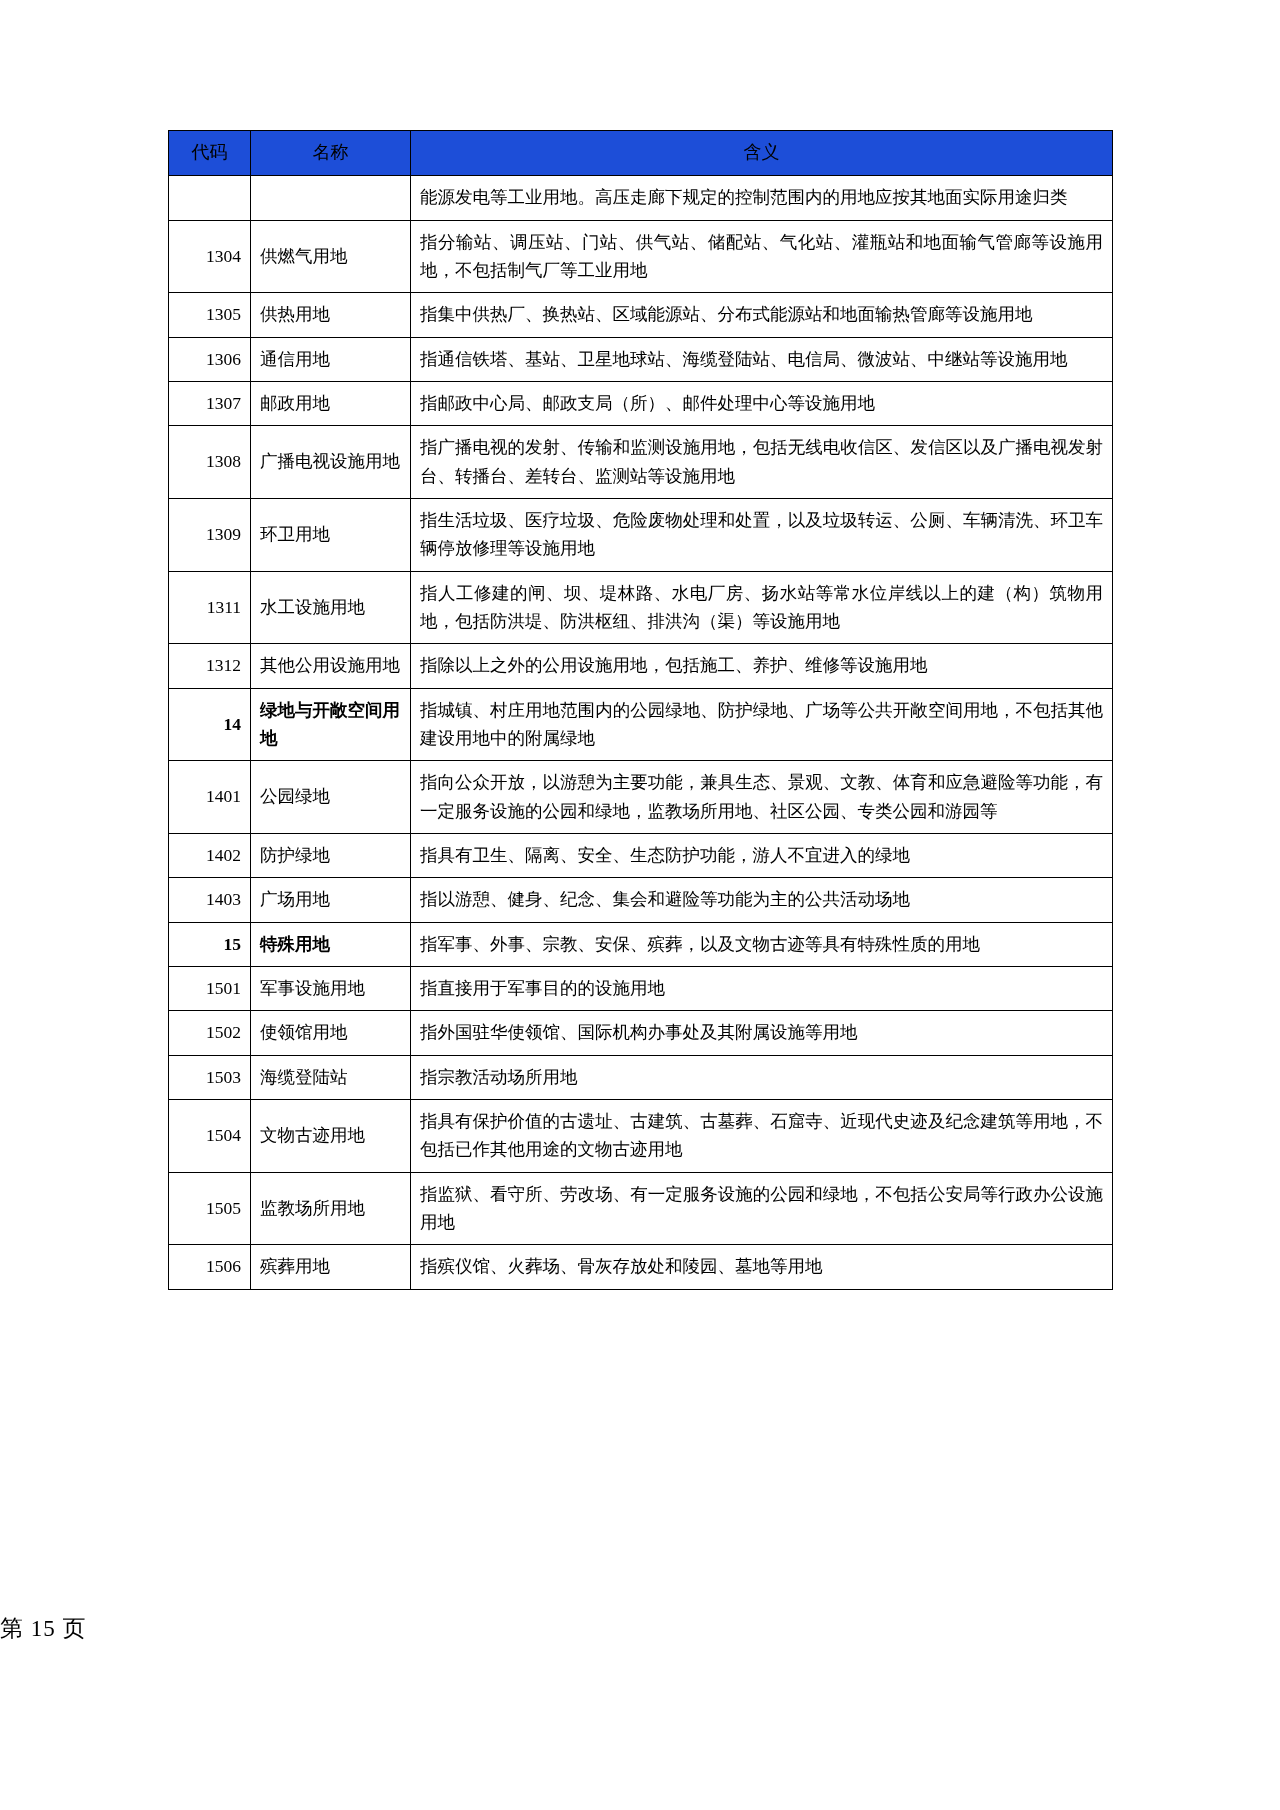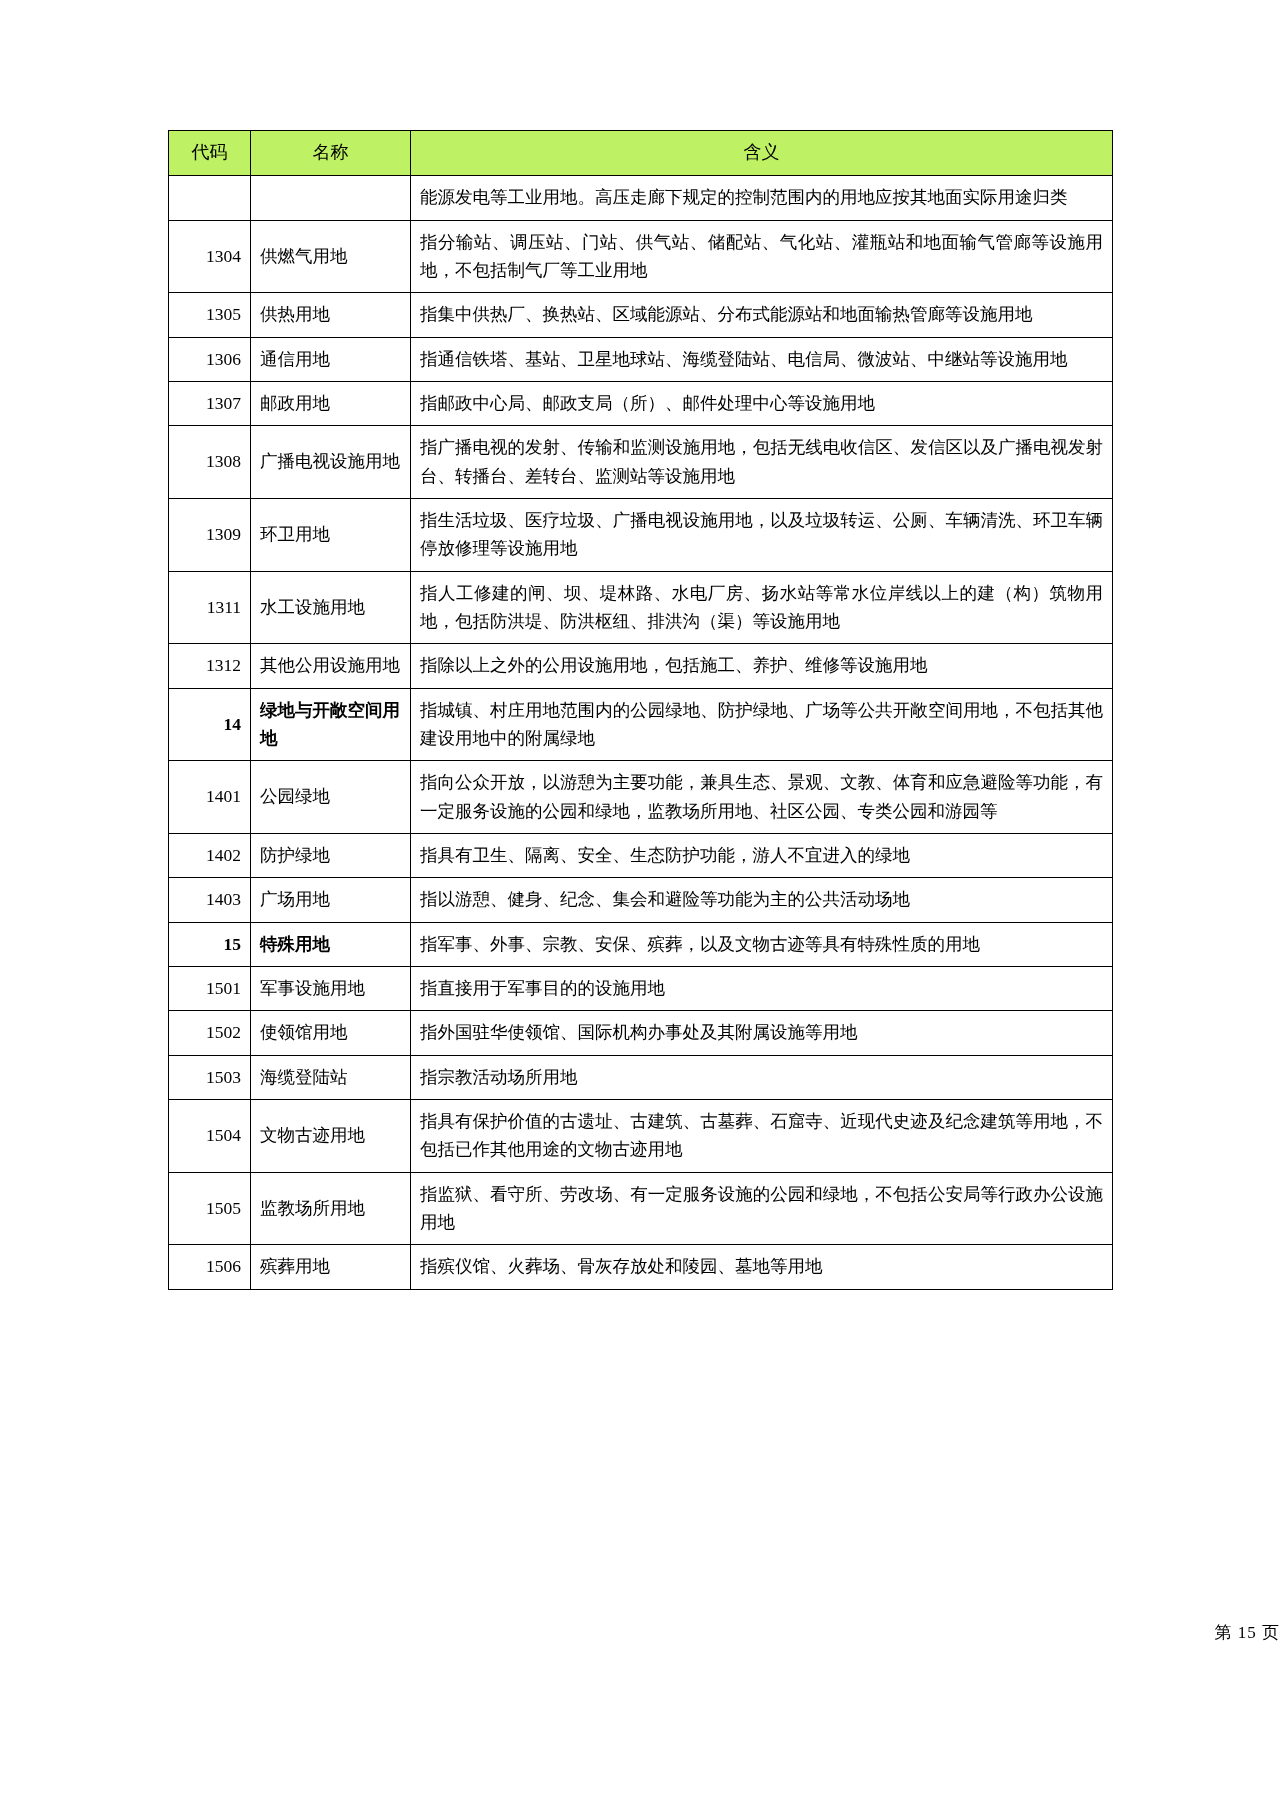--- a/index.html
+++ b/index.html
@@ -33,21 +33,21 @@
     padding: 7px 9px 8px 9px;
     line-height: 1.62;
   }
   col.c-code { width: 82px; }
   col.c-name { width: 160px; }
   col.c-mean { width: 702px; }
 
   thead th {
     text-align: center;
     font-weight: normal;
-    background: #bef264;
+    background: #1d4ed8;
     padding: 8px 6px;
     font-size: 18px;
   }
   td.code {
     text-align: right;
     white-space: nowrap;
   }
   td.name {
     text-align: left;
     padding-left: 12px;
@@ -61,22 +61,22 @@
   }
   tr.major td.code,
   tr.major td.name {
     font-weight: bold;
   }
   .footer {
     position: absolute;
     left: 0;
     right: 0;
     bottom: 166px;
-    text-align: right;
-    font-size: 17px;
+    text-align: left;
+    font-size: 23px;
     letter-spacing: 1px;
   }
 </style>
 </head>
 <body>
 
 <div class="page">
 
   <table class="landuse">
     <colgroup>
@@ -118,21 +118,21 @@
           <td class="mean">指邮政中心局、邮政支局（所）、邮件处理中心等设施用地</td>
         </tr>
         <tr>
           <td class="code">1308</td>
           <td class="name">广播电视设施用地</td>
           <td class="mean">指广播电视的发射、传输和监测设施用地，包括无线电收信区、发信区以及广播电视发射台、转播台、差转台、监测站等设施用地</td>
         </tr>
         <tr>
           <td class="code">1309</td>
           <td class="name">环卫用地</td>
-          <td class="mean">指生活垃圾、医疗垃圾、广播电视设施用地，以及垃圾转运、公厕、车辆清洗、环卫车辆停放修理等设施用地</td>
+          <td class="mean">指生活垃圾、医疗垃圾、危险废物处理和处置，以及垃圾转运、公厕、车辆清洗、环卫车辆停放修理等设施用地</td>
         </tr>
         <tr>
           <td class="code">1311</td>
           <td class="name">水工设施用地</td>
           <td class="mean">指人工修建的闸、坝、堤林路、水电厂房、扬水站等常水位岸线以上的建（构）筑物用地，包括防洪堤、防洪枢纽、排洪沟（渠）等设施用地</td>
         </tr>
         <tr>
           <td class="code">1312</td>
           <td class="name">其他公用设施用地</td>
           <td class="mean">指除以上之外的公用设施用地，包括施工、养护、维修等设施用地</td>

